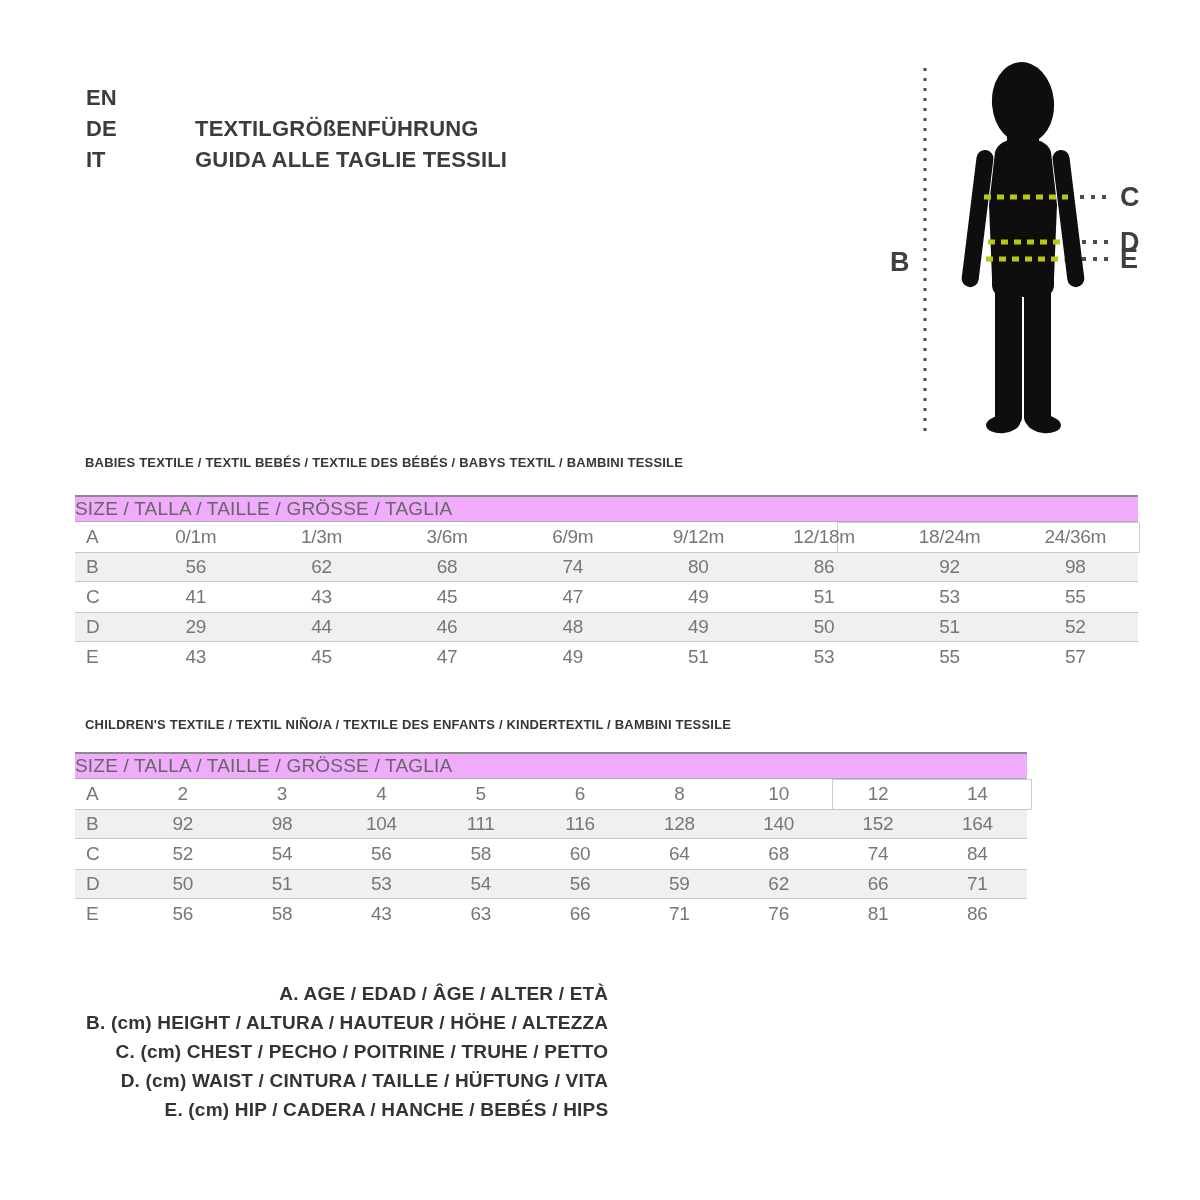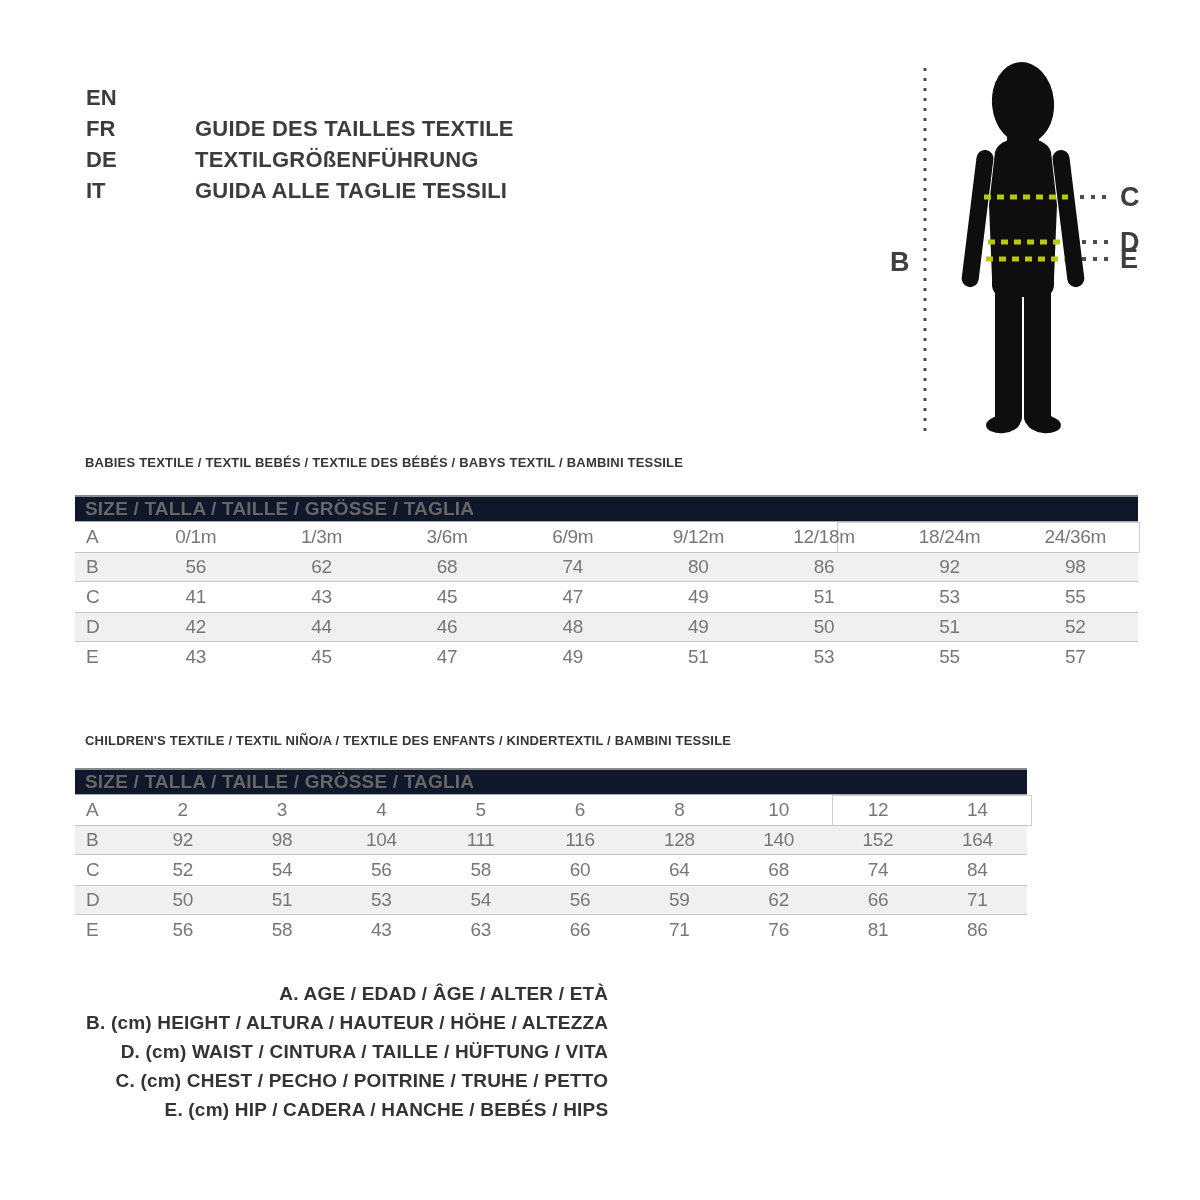--- a/index.html
+++ b/index.html
@@ -12,28 +12,28 @@
   .lang-code{width:69px;font-size:22px;font-weight:700;color:#3c3c3c;}
   .lang-label{font-size:22px;font-weight:700;color:#3c3c3c;letter-spacing:.2px;white-space:nowrap;}
 
   
   .figure-svg{position:absolute;left:860px;top:40px;}
   .fig-label{font-size:27px;font-weight:700;fill:#3f3f3f;font-family:"Liberation Sans",sans-serif;}
 
   
   .section{position:absolute;left:75px;}
   .section-babies{top:452px;width:1063px;}
-  .section-children{top:730px;width:952px;}
+  .section-children{top:714px;width:952px;}
   .section-title{margin:0 0 0 10px;font-size:13px;font-weight:700;color:#363636;
                  letter-spacing:.2px;height:22px;line-height:22px;white-space:nowrap;}
   .size-table{position:relative;}
   .section-babies .size-table{margin-top:21px;}
   .section-children .size-table{margin-top:16px;}
-  .table-header{height:24px;line-height:24px;background:#0f172a;border-top:2px solid #8a8a8a;
-                border-bottom:1px solid #ababab;padding-left:10px;font-size:19px;font-weight:700;
+  .table-header{height:24px;line-height:24px;background:#f0abfc;border-top:2px solid #8a8a8a;
+                border-bottom:1px solid #ababab;font-size:19px;font-weight:400;
                 color:#666;letter-spacing:.2px;}
   .t-row{display:flex;height:30px;align-items:center;position:relative;z-index:2;
          font-size:19px;color:#777;letter-spacing:-.3px;}
   .t-row.stripe{background:#f0f0f0;border-top:1px solid #c6c6c6;border-bottom:1px solid #c6c6c6;
                 box-sizing:border-box;}
   .t-label{width:58px;padding-left:11px;box-sizing:border-box;}
   .t-cell{flex:1;text-align:center;}
   .row-a-highlight{position:absolute;top:27px;height:31px;background:#ffffff;
                    border:1px solid #cfcfcf;box-sizing:border-box;z-index:1;}
   .hl-babies{left:762px;width:303px;}
@@ -47,24 +47,20 @@
 </head>
 <body>
 
 <div class="canvas">
 
   <section class="lang-block">
     <div class="lang-row">
       <span class="lang-code">EN</span>
     </div>
     <div class="lang-row">
-      <span class="lang-code">FR</span>
-      <span class="lang-label">GUIDE DES TAILLES TEXTILE</span>
-    </div>
-    <div class="lang-row">
       <span class="lang-code">DE</span>
       <span class="lang-label">TEXTILGRÖßENFÜHRUNG</span>
     </div>
     <div class="lang-row">
       <span class="lang-code">IT</span>
       <span class="lang-label">GUIDA ALLE TAGLIE TESSILI</span>
     </div>
   </section>
 
   <svg class="figure-svg" width="340" height="420" viewBox="0 0 340 420">
@@ -134,21 +130,21 @@
         <span class="t-cell">43</span>
         <span class="t-cell">45</span>
         <span class="t-cell">47</span>
         <span class="t-cell">49</span>
         <span class="t-cell">51</span>
         <span class="t-cell">53</span>
         <span class="t-cell">55</span>
       </div>
       <div class="t-row stripe">
         <span class="t-label">D</span>
-        <span class="t-cell">42</span>
+        <span class="t-cell">29</span>
         <span class="t-cell">44</span>
         <span class="t-cell">46</span>
         <span class="t-cell">48</span>
         <span class="t-cell">49</span>
         <span class="t-cell">50</span>
         <span class="t-cell">51</span>
         <span class="t-cell">52</span>
       </div>
       <div class="t-row">
         <span class="t-label">E</span>
@@ -228,18 +224,18 @@
         <span class="t-cell">76</span>
         <span class="t-cell">81</span>
         <span class="t-cell">86</span>
       </div>
     </div>
   </section>
 
   <section class="legend">
     <div class="legend-line">A. AGE / EDAD / ÂGE / ALTER / ETÀ</div>
     <div class="legend-line">B. (cm) HEIGHT / ALTURA / HAUTEUR / HÖHE / ALTEZZA</div>
+    <div class="legend-line">C. (cm) CHEST / PECHO / POITRINE / TRUHE / PETTO</div>
     <div class="legend-line">D. (cm) WAIST / CINTURA / TAILLE / HÜFTUNG / VITA</div>
-    <div class="legend-line">C. (cm) CHEST / PECHO / POITRINE / TRUHE / PETTO</div>
     <div class="legend-line">E. (cm) HIP / CADERA / HANCHE / BEBÉS / HIPS</div>
   </section>
 
 </div>
 
 </body></html>

